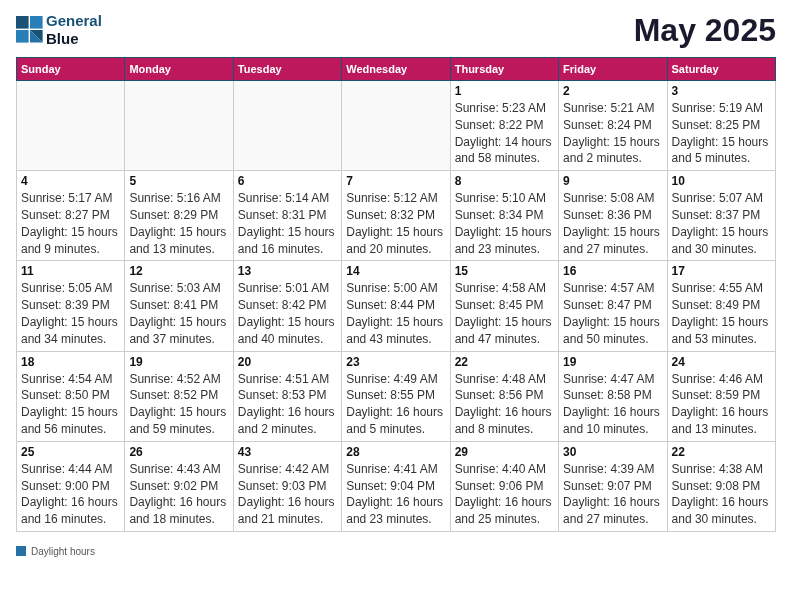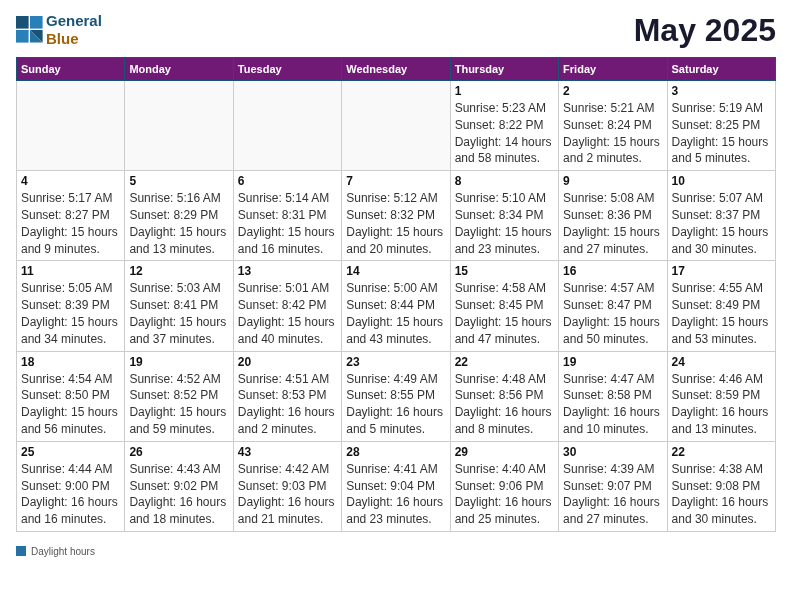--- a/index.html
+++ b/index.html
@@ -45,21 +45,21 @@
       font-size: 14px;
       color: #333;
       font-weight: normal;
     }
     table {
       width: 100%;
       border-collapse: collapse;
       table-layout: fixed;
     }
     th {
-      background-color: #701a75;
+      background-color: #be185d;
       color: white;
       font-size: 11px;
       font-weight: bold;
       padding: 5px 4px;
       text-align: left;
       border: 1px solid #1a5276;
     }
     td {
       border: 1px solid #ccc;
       vertical-align: top;
@@ -107,21 +107,21 @@
     <div class="logo">
       <svg class="logo-icon" viewBox="0 0 40 40">
         <rect x="0" y="0" width="18" height="18" fill="#1a5276"></rect>
         <rect x="20" y="0" width="18" height="18" fill="#2980b9"></rect>
         <rect x="0" y="20" width="18" height="18" fill="#2980b9"></rect>
         <polygon points="20,20 38,20 38,38" fill="#1a5276"></polygon>
         <polygon points="20,20 38,38 20,38" fill="#2471a3"></polygon>
       </svg>
       <div>
         <div style="font-size:15px;font-weight:bold;color:#1a5276;line-height:1.2">General</div>
-        <div style="font-size:15px;font-weight:bold;color:#a16207;line-height:1.2">Blue</div>
+        <div style="font-size:15px;font-weight:bold;color:#0f172a;line-height:1.2">Blue</div>
       </div>
     </div>
     <div class="title-block">
       <div class="month-title">May 2025</div>
     </div>
   </div>
 
   <table>
     <thead>
       <tr>

